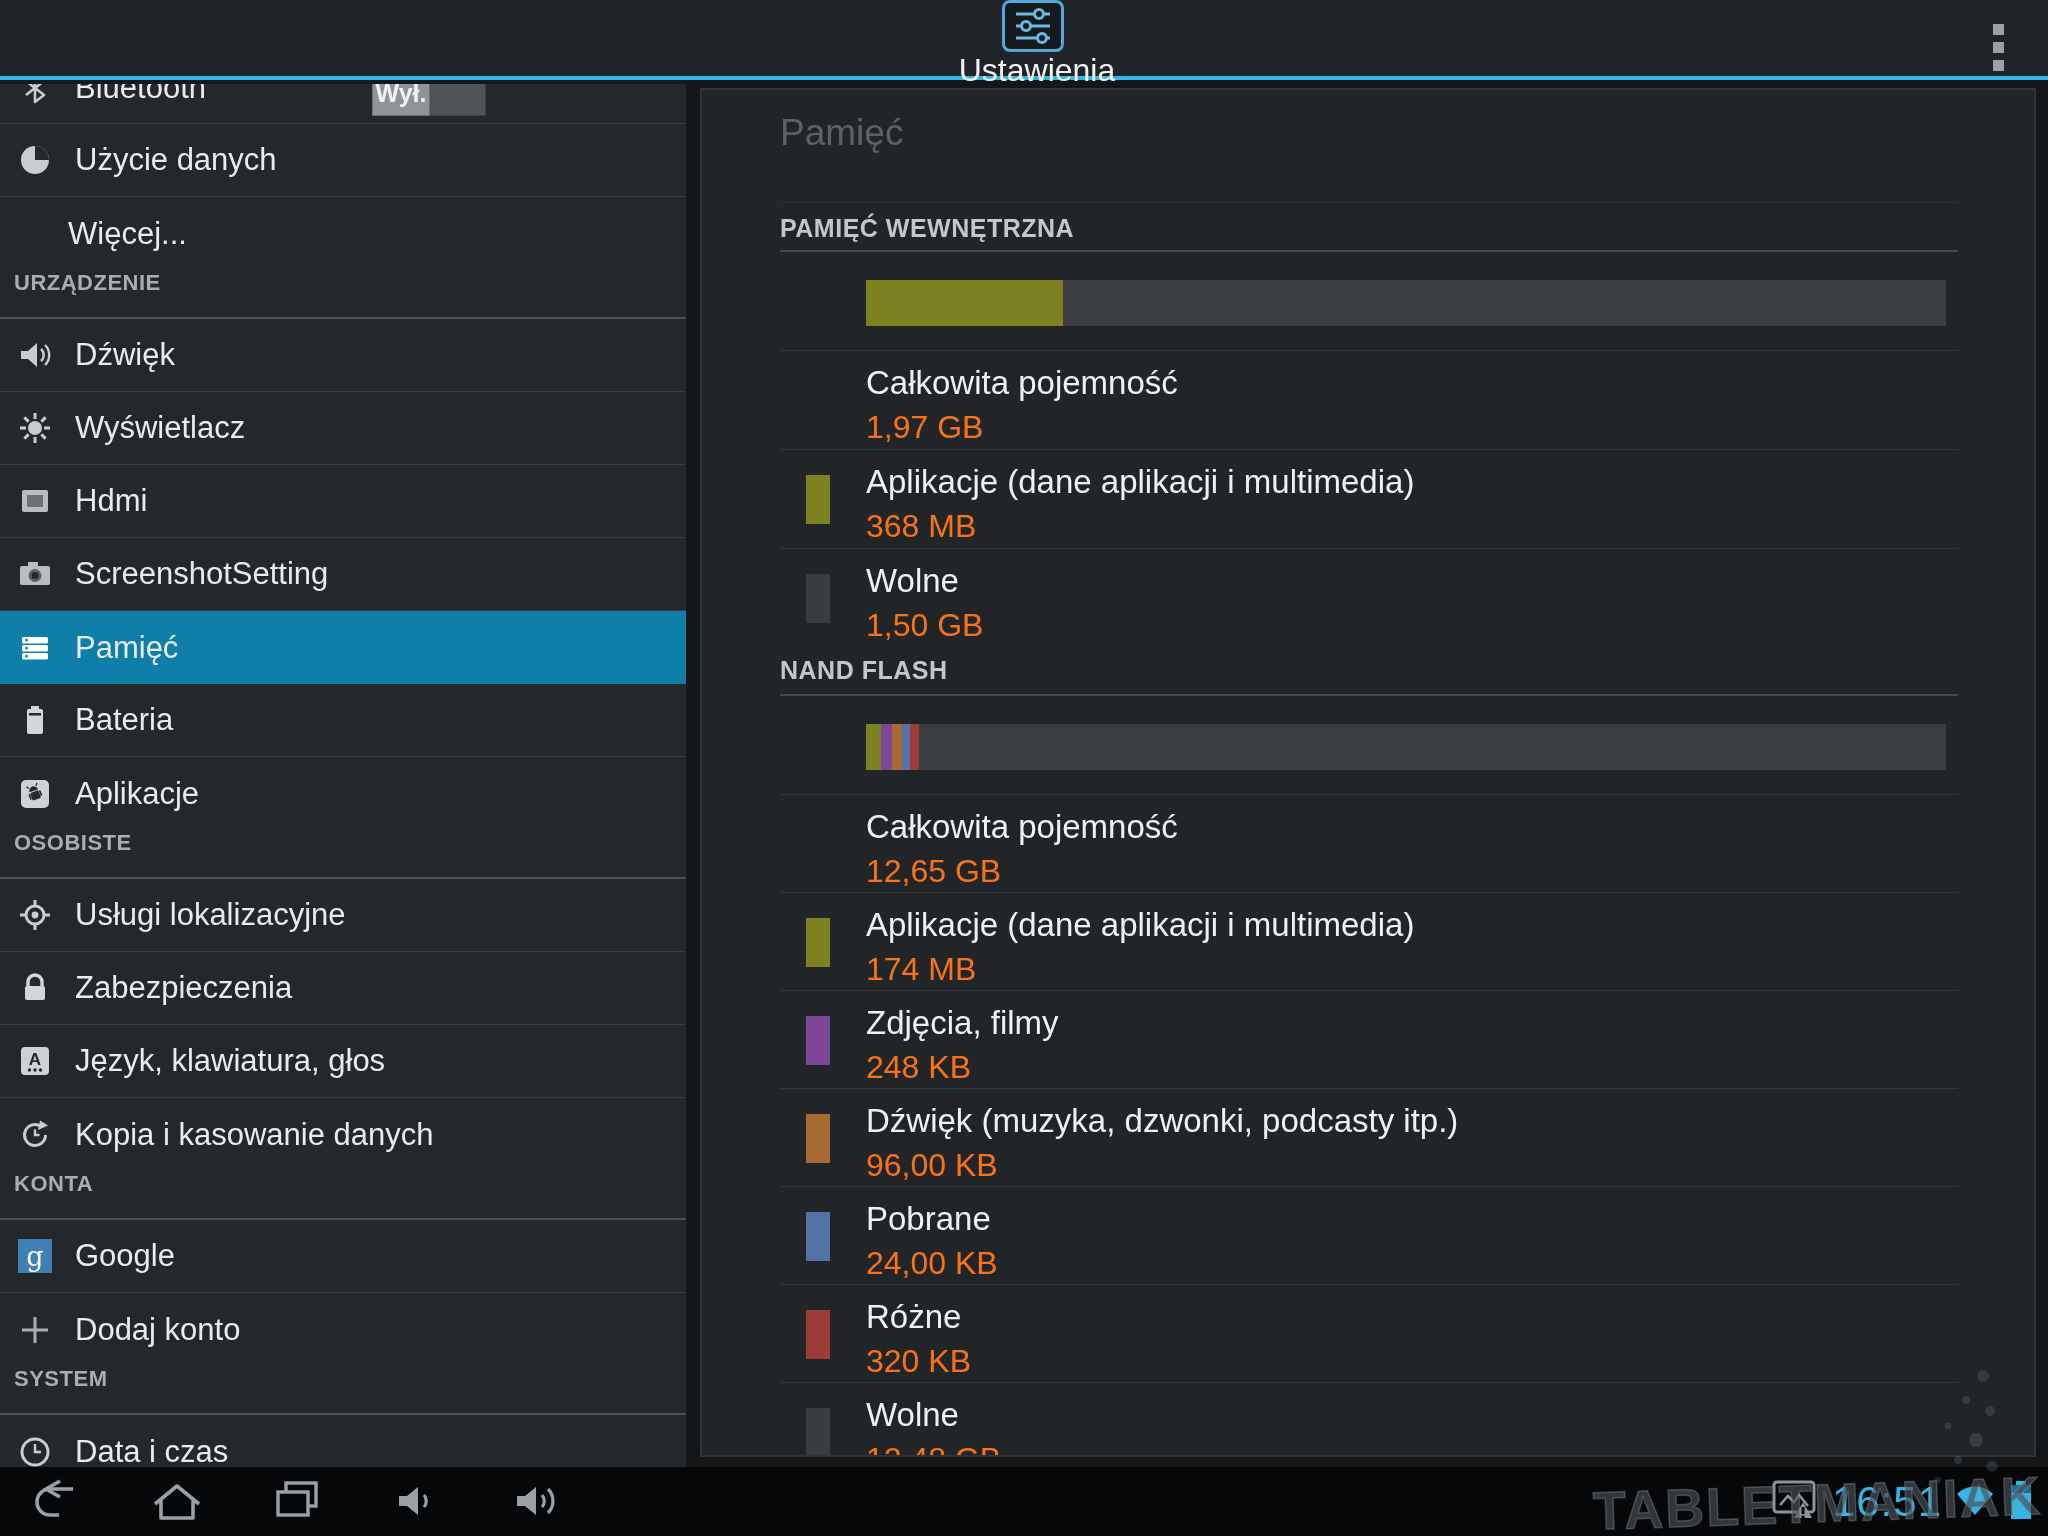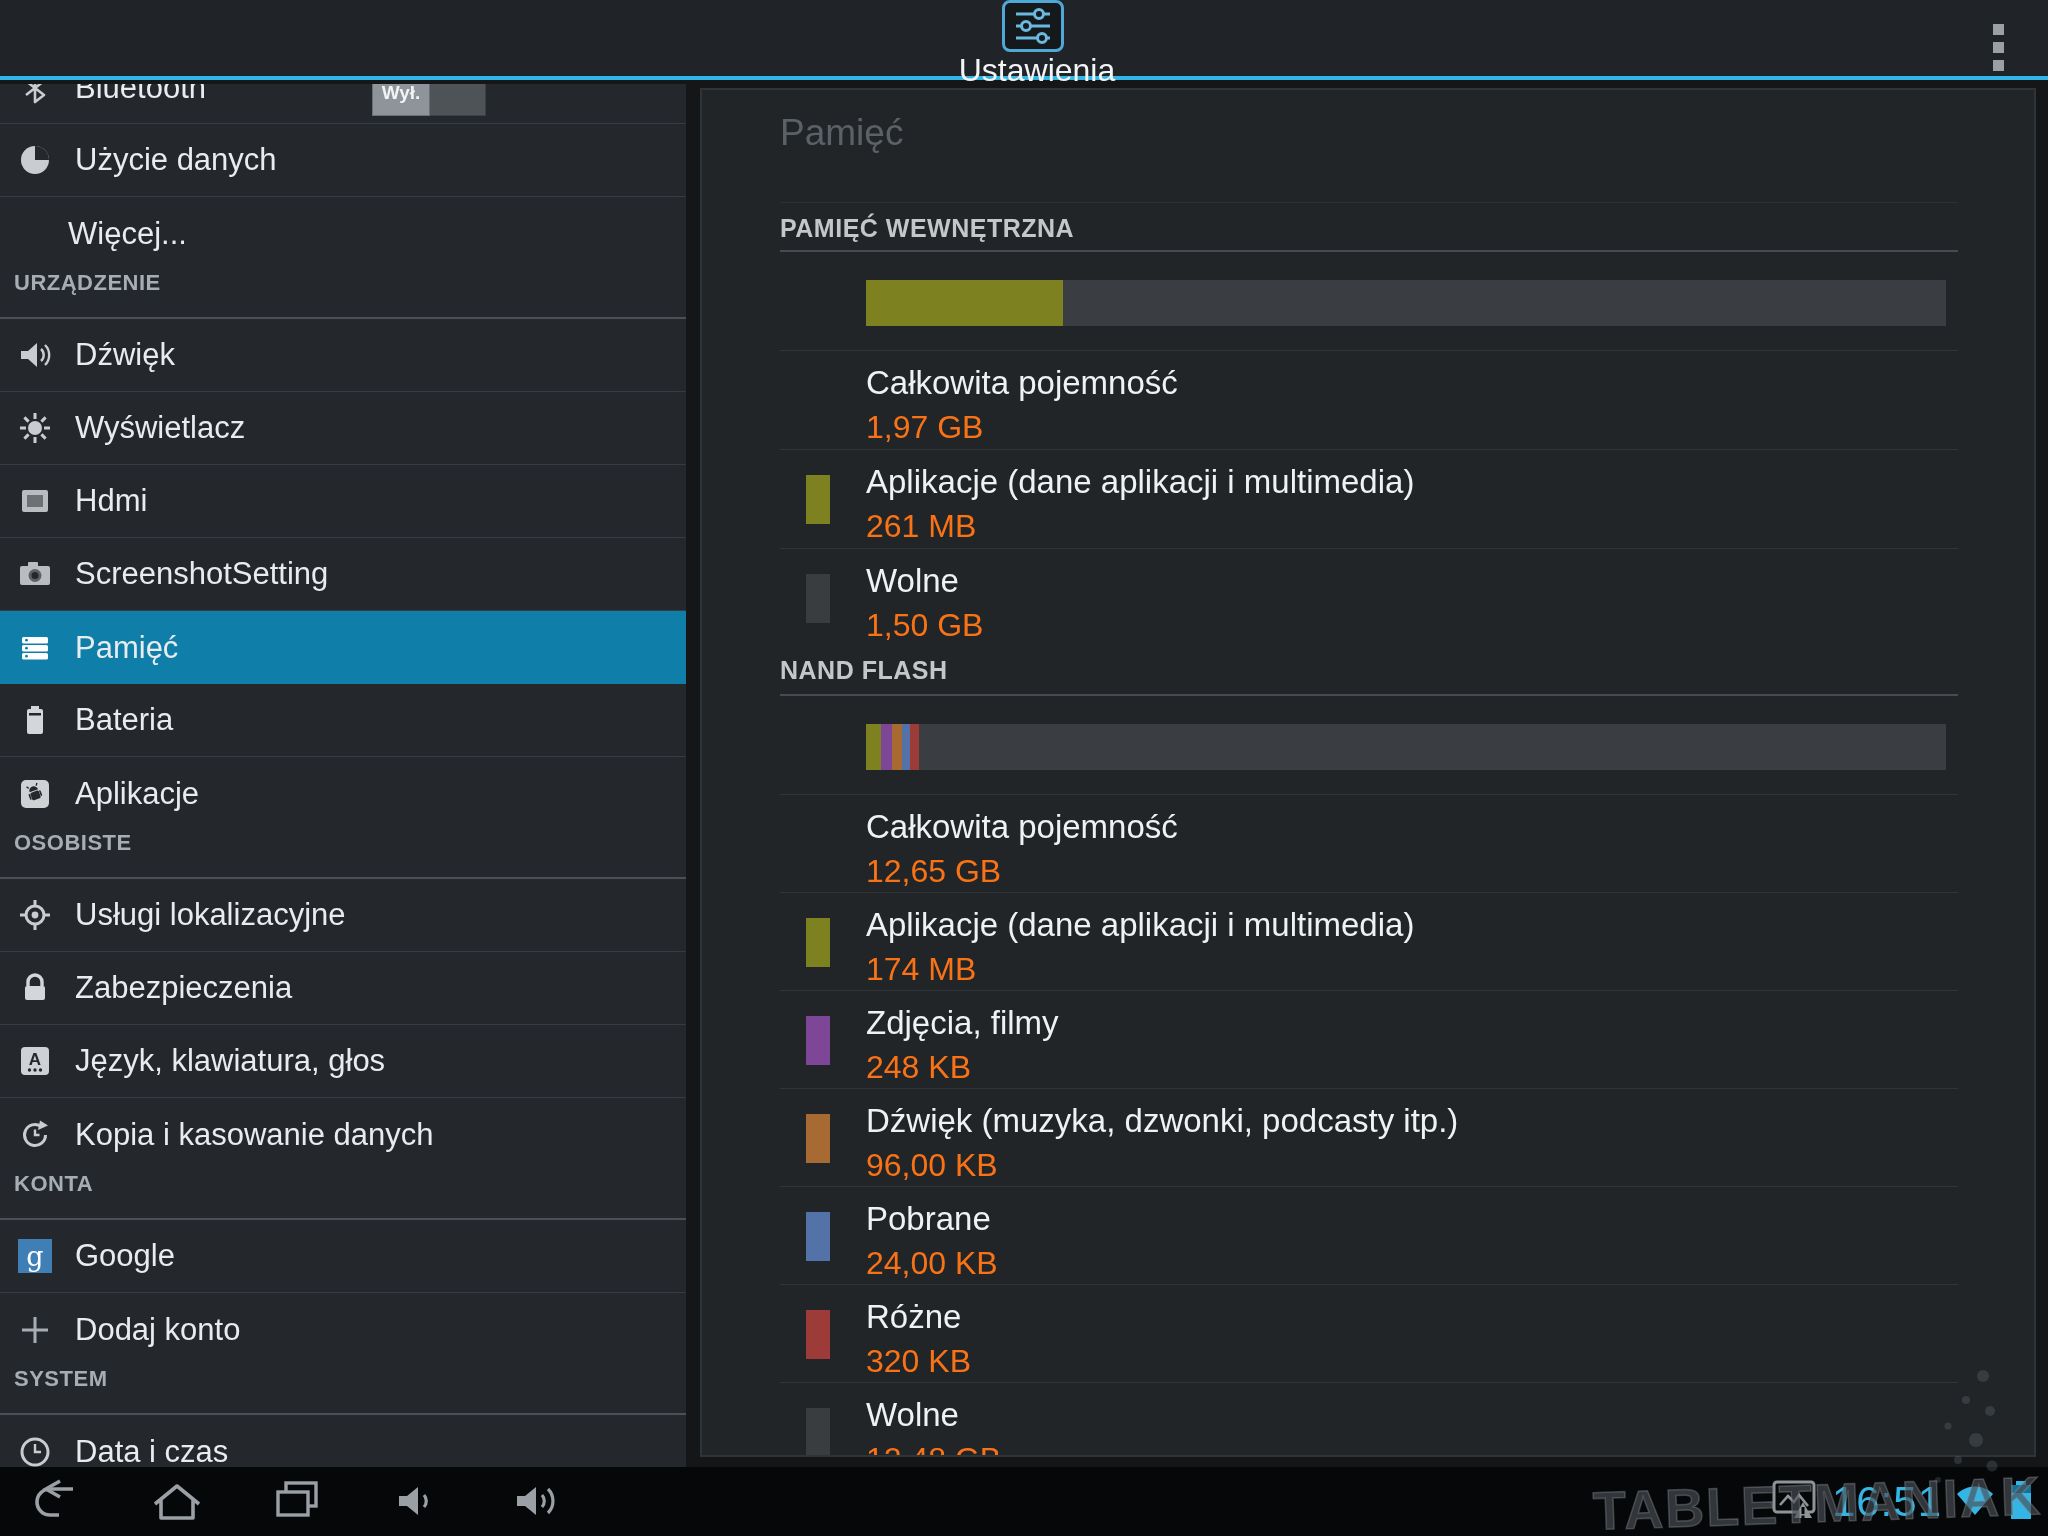--- a/index.html
+++ b/index.html
@@ -26,21 +26,21 @@
   .sb-item.noicon .sb-label{margin-left:50px;}
   .sb-header{height:49px;display:flex;align-items:flex-start;padding:0 0 9px 14px;
              border-bottom:2px solid #4a5056;}
   .sb-header span{font-size:22px;font-weight:bold;color:#a6adb3;letter-spacing:.5px;}
   .sb-item.selected{background:#0f7fa9;border-bottom:none;}
   .sb-clip{height:40px;overflow:hidden;position:relative;border-bottom:1px solid #373c42;}
   .sb-clip .sb-item{margin-top:-33px;border-bottom:none;}
   .sb-clip-bottom{height:52px;overflow:hidden;position:relative;}
   .sb-clip-bottom .sb-item{border-bottom:none;}
   .bt-switch{position:absolute;left:372px;top:-14px;width:114px;height:46px;display:flex;}
-  .bt-thumb{width:58px;height:100%;background:#8e9499;color:#f2f3f4;font-size:19px;font-weight:bold;
+  .bt-thumb{width:58px;height:100%;background:#8e9499;color:#f2f3f4;font-size:25px;font-weight:bold;
             display:flex;align-items:center;justify-content:center;border:1px solid #6b7075;}
   .bt-track{flex:1;background:#4e5357;border:1px solid #3c4145;border-left:none;}
 
   
   .panel{position:absolute;top:88px;left:700px;width:1336px;height:1369px;background:#212528;
          border:2px solid #2f343a;overflow:hidden;}
   .p-title{position:absolute;top:22px;left:78px;font-size:37px;color:#5b6166;}
   .p-line{position:absolute;left:78px;width:1178px;height:1px;background:#2c3134;}
   .p-sec{position:absolute;left:78px;font-size:25px;font-weight:bold;color:#c3c7ca;letter-spacing:.5px;}
   .p-secline{position:absolute;left:78px;width:1178px;height:2px;background:#454b50;}
@@ -315,21 +315,21 @@
     </div>
 
     <div class="rows rows1" style="top:260px">
       <div class="prow">
         <div class="ttl">Całkowita pojemność</div>
         <div class="val">1,97 GB</div>
       </div>
       <div class="prow">
         <span class="swatch" style="background-color: rgb(125, 129, 31);"></span>
         <div class="ttl">Aplikacje (dane aplikacji i multimedia)</div>
-        <div class="val">261 MB</div>
+        <div class="val">368 MB</div>
       </div>
       <div class="prow">
         <span class="swatch" style="background-color: rgb(58, 61, 64);"></span>
         <div class="ttl">Wolne</div>
         <div class="val">1,50 GB</div>
       </div>
     </div>
 
     <div class="p-sec" style="top:566px">NAND FLASH</div>
     <div class="p-secline" style="top:604px"></div>

